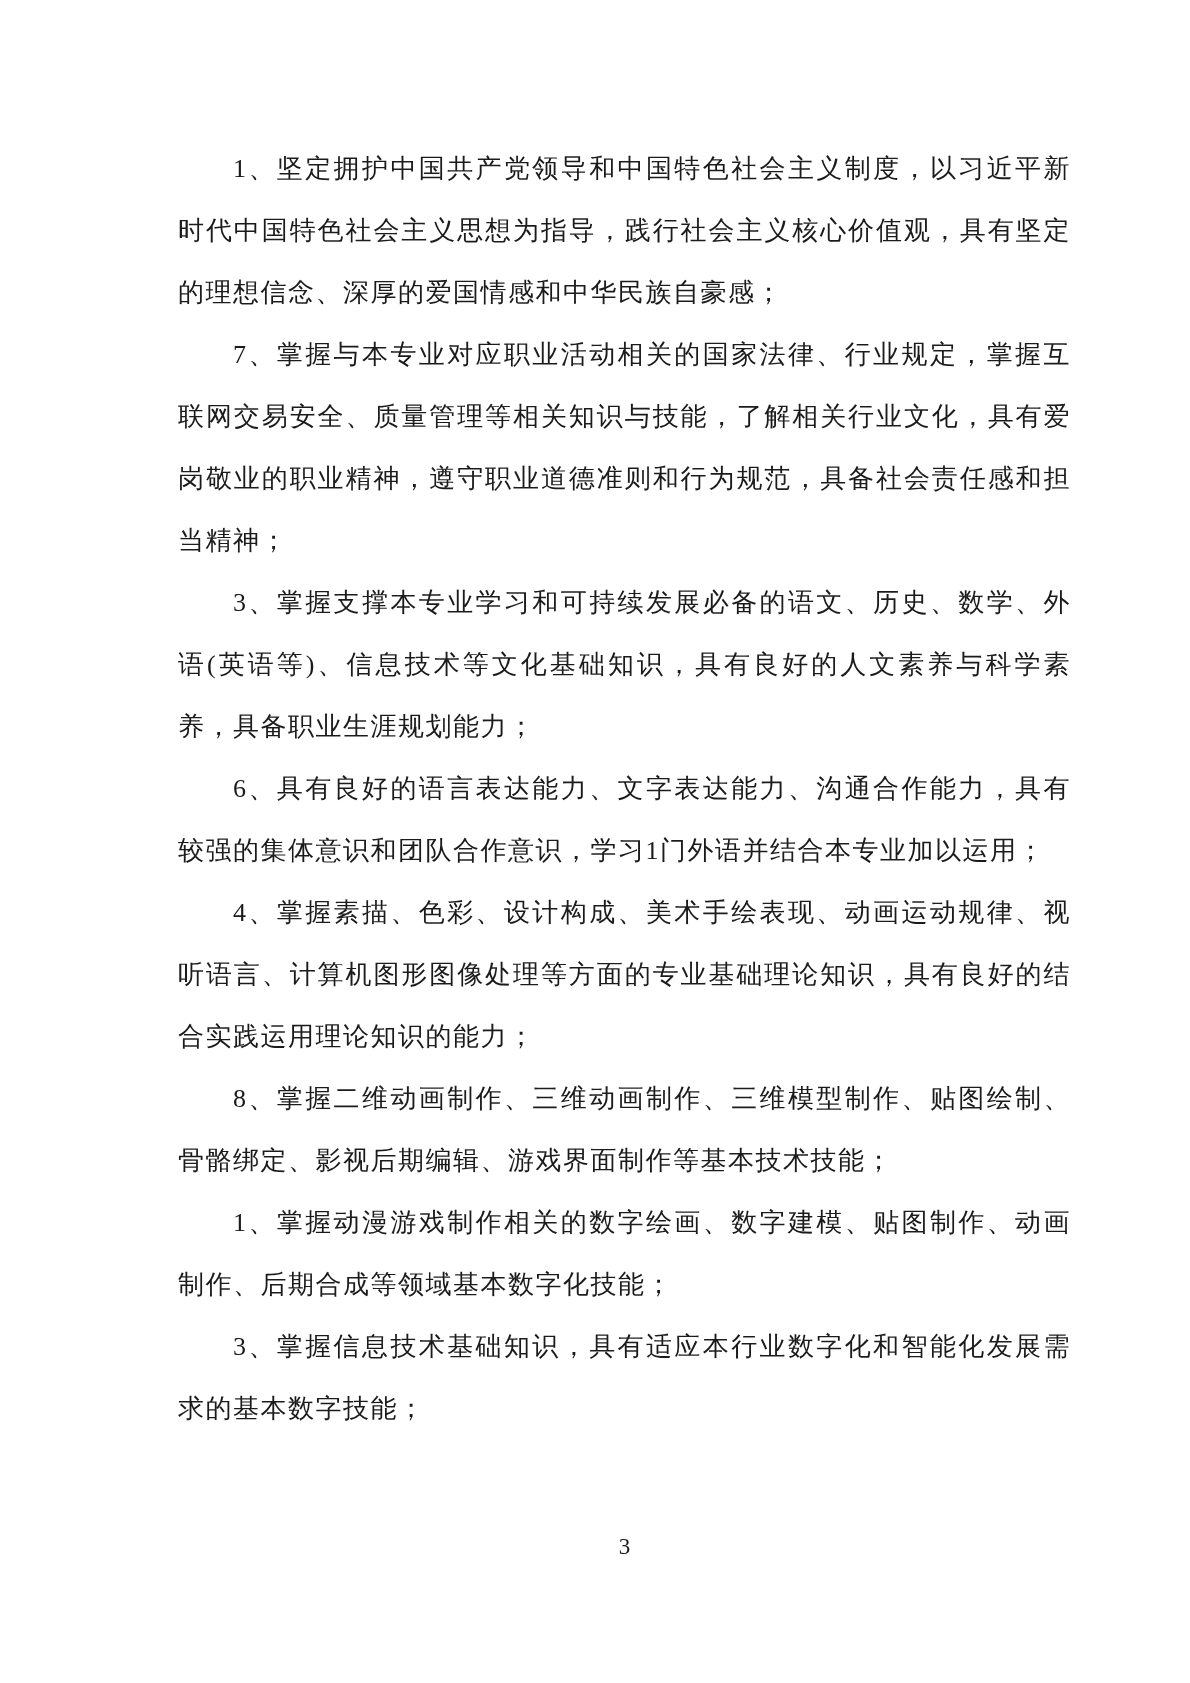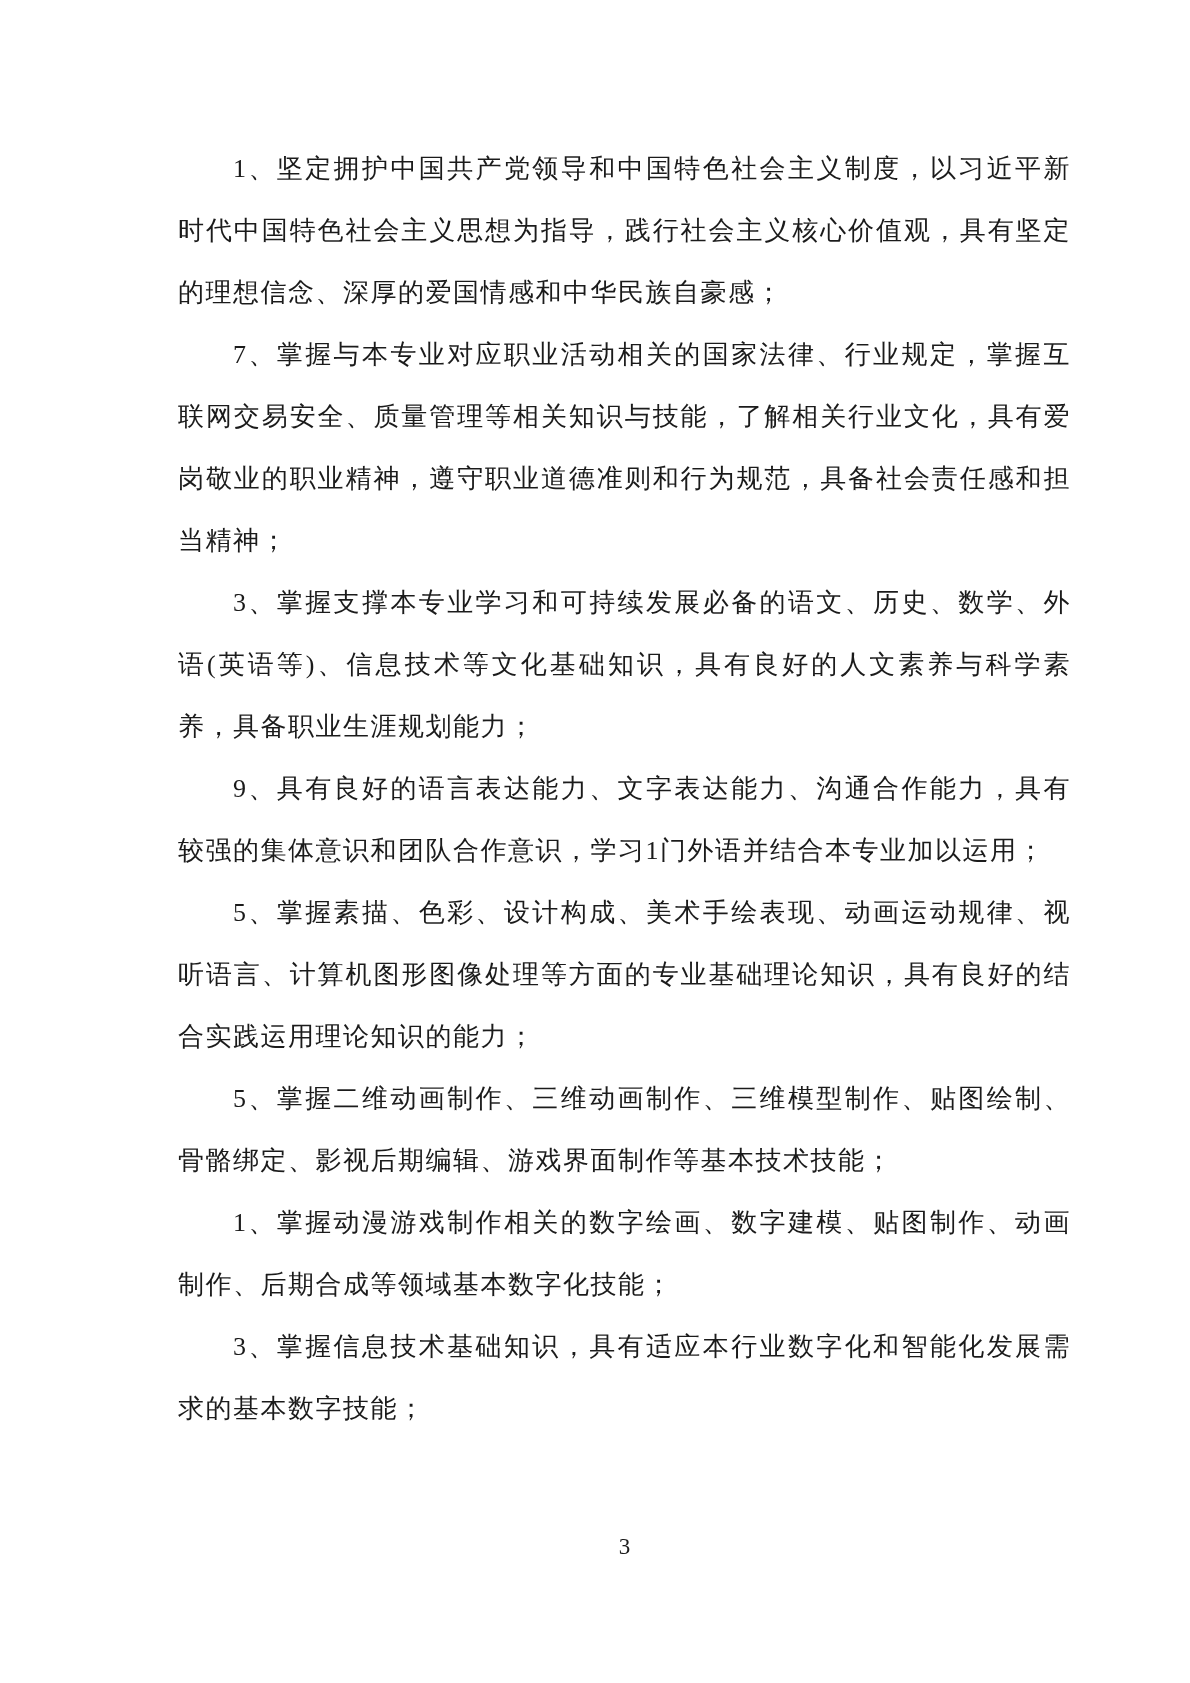--- a/index.html
+++ b/index.html
@@ -48,23 +48,23 @@
 </head>
 <body>
 
 <div class="page">
 
   <div class="doc-body">
 
   <p class="para">1、坚定拥护中国共产党领导和中国特色社会主义制度，以习近平新时代中国特色社会主义思想为指导，践行社会主义核心价值观，具有坚定的理想信念、深厚的爱国情感和中华民族自豪感；</p>
       <p class="para">7、掌握与本专业对应职业活动相关的国家法律、行业规定，掌握互联网交易安全、质量管理等相关知识与技能，了解相关行业文化，具有爱岗敬业的职业精神，遵守职业道德准则和行为规范，具备社会责任感和担当精神；</p>
       <p class="para">3、掌握支撑本专业学习和可持续发展必备的语文、历史、数学、外语(英语等)、信息技术等文化基础知识，具有良好的人文素养与科学素养，具备职业生涯规划能力；</p>
-      <p class="para">9、具有良好的语言表达能力、文字表达能力、沟通合作能力，具有较强的集体意识和团队合作意识，学习1门外语并结合本专业加以运用；</p>
-      <p class="para">5、掌握素描、色彩、设计构成、美术手绘表现、动画运动规律、视听语言、计算机图形图像处理等方面的专业基础理论知识，具有良好的结合实践运用理论知识的能力；</p>
-      <p class="para">5、掌握二维动画制作、三维动画制作、三维模型制作、贴图绘制、骨骼绑定、影视后期编辑、游戏界面制作等基本技术技能；</p>
+      <p class="para">6、具有良好的语言表达能力、文字表达能力、沟通合作能力，具有较强的集体意识和团队合作意识，学习1门外语并结合本专业加以运用；</p>
+      <p class="para">4、掌握素描、色彩、设计构成、美术手绘表现、动画运动规律、视听语言、计算机图形图像处理等方面的专业基础理论知识，具有良好的结合实践运用理论知识的能力；</p>
+      <p class="para">8、掌握二维动画制作、三维动画制作、三维模型制作、贴图绘制、骨骼绑定、影视后期编辑、游戏界面制作等基本技术技能；</p>
       <p class="para">1、掌握动漫游戏制作相关的数字绘画、数字建模、贴图制作、动画制作、后期合成等领域基本数字化技能；</p>
       <p class="para">3、掌握信息技术基础知识，具有适应本行业数字化和智能化发展需求的基本数字技能；</p>
     </div>
 
   <div class="page-footer">
     <span class="page-num">3</span>
   </div>
 
 </div>
 

